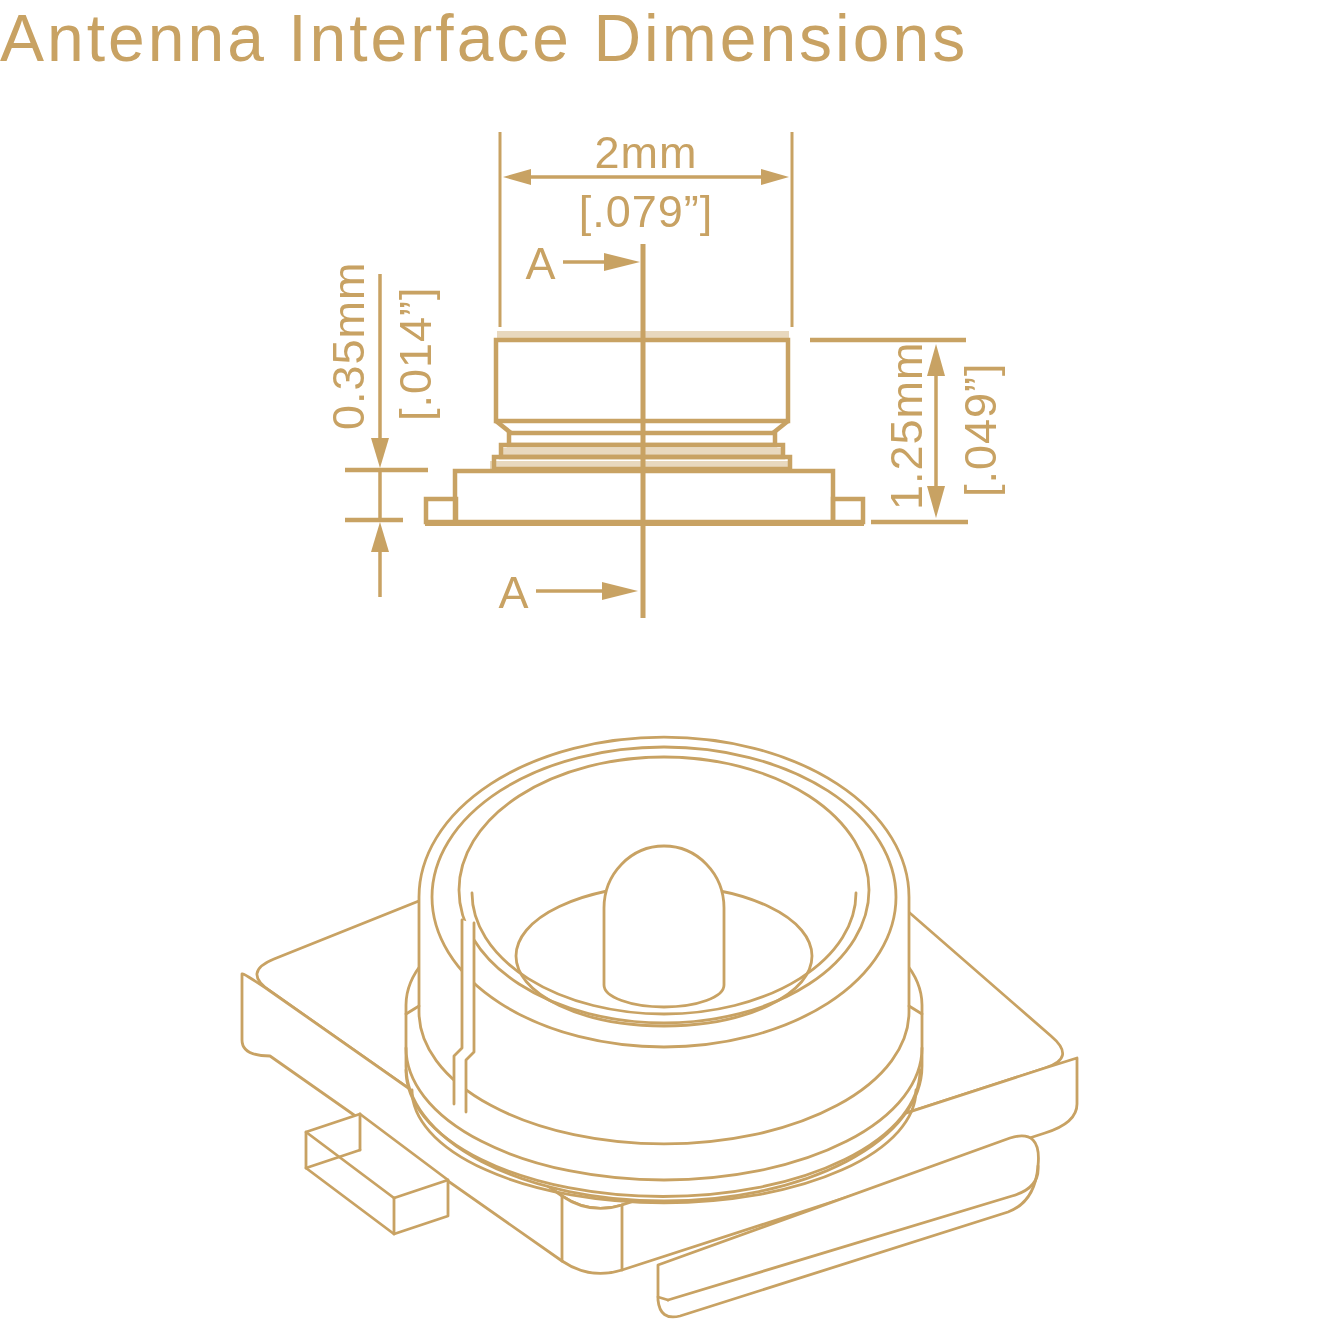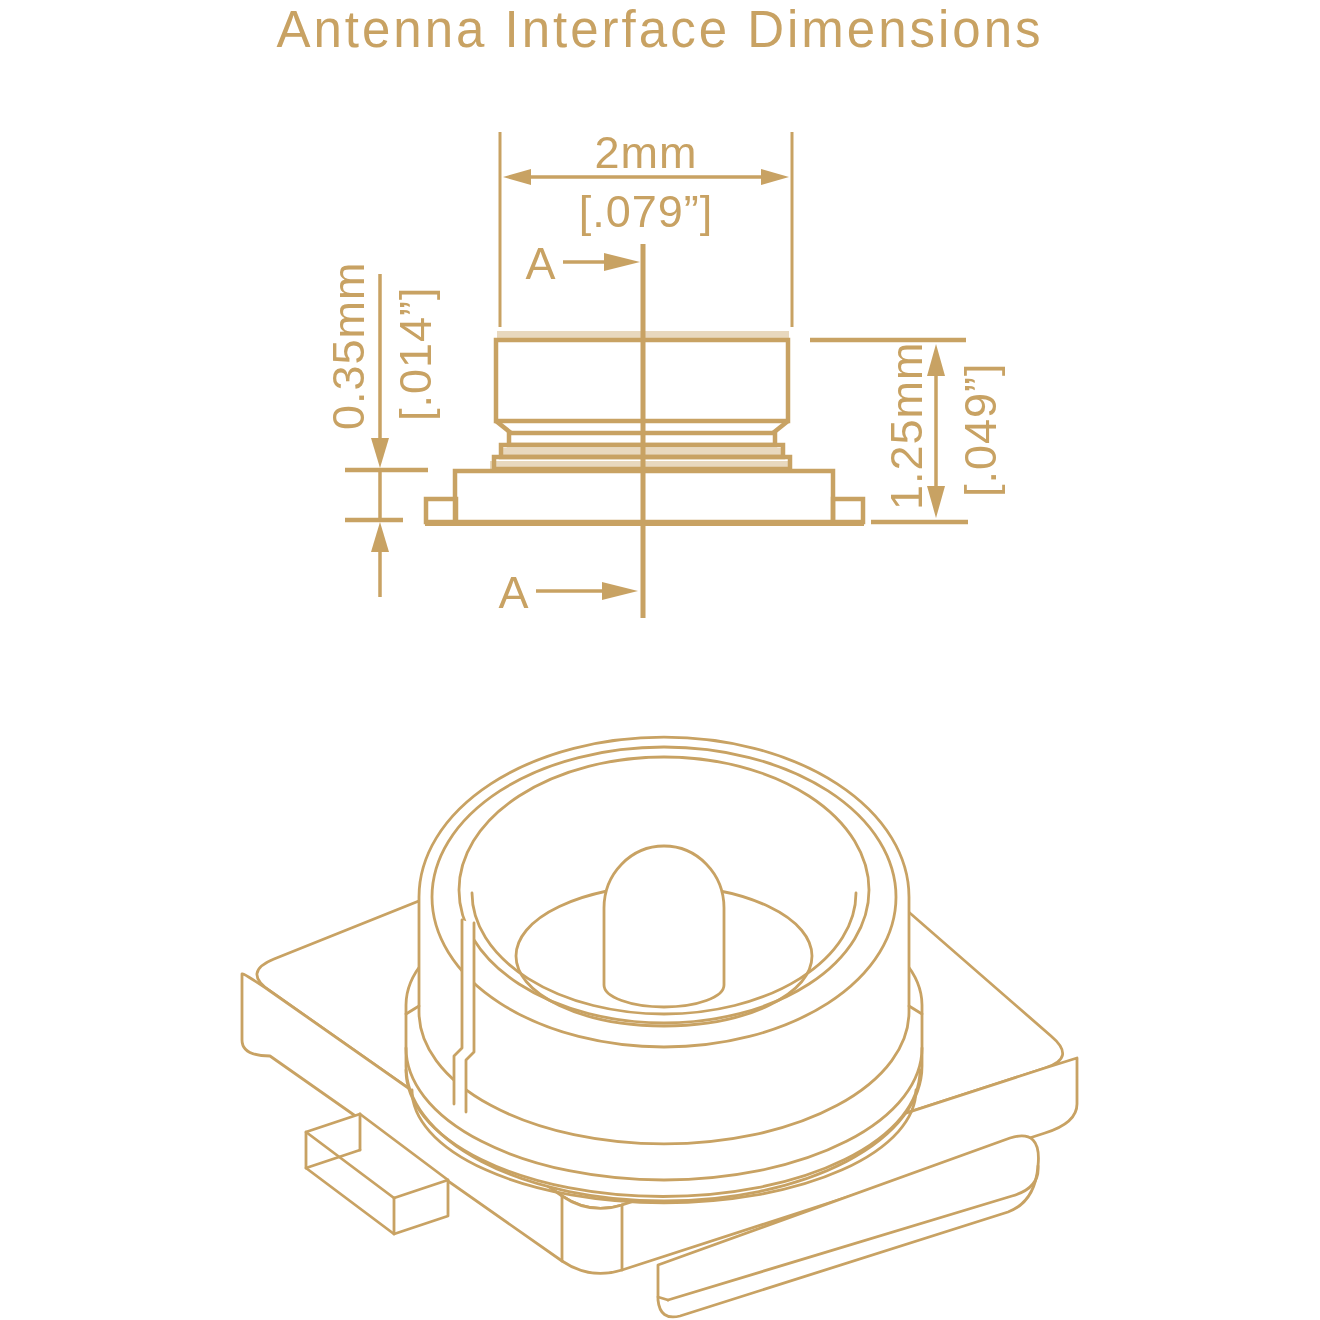--- a/index.html
+++ b/index.html
@@ -10,22 +10,22 @@
   html,body{margin:0;padding:0;background:var(--bg);}
   .page{
     position:relative;
     width:1320px;height:1320px;
     background:var(--bg);
     overflow:hidden;
     font-family:"Liberation Sans", sans-serif;
   }
   .title{
     position:absolute;top:0px;left:0;width:100%;
-    text-align:center;
-    font-size:51px;
+    text-align:left;
+    font-size:66px;
     font-weight:300;
     letter-spacing:3px;
     color:var(--accent);
     margin:0;
   }
   svg{position:absolute;top:0;left:0;}
   .ln{stroke:var(--accent);fill:none;}
   .w3{stroke-width:3;}
   .w35{stroke-width:3.5;}
   .w45{stroke-width:4.5;}

